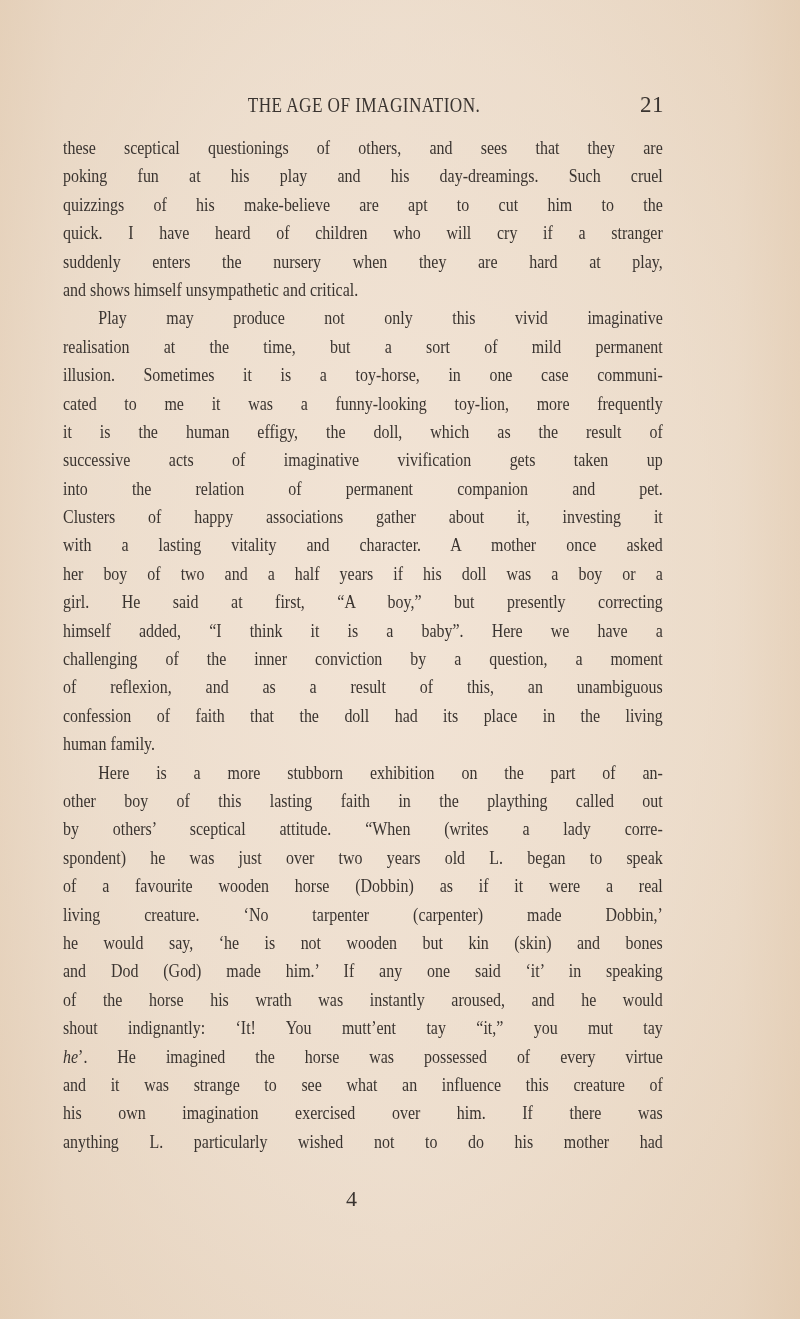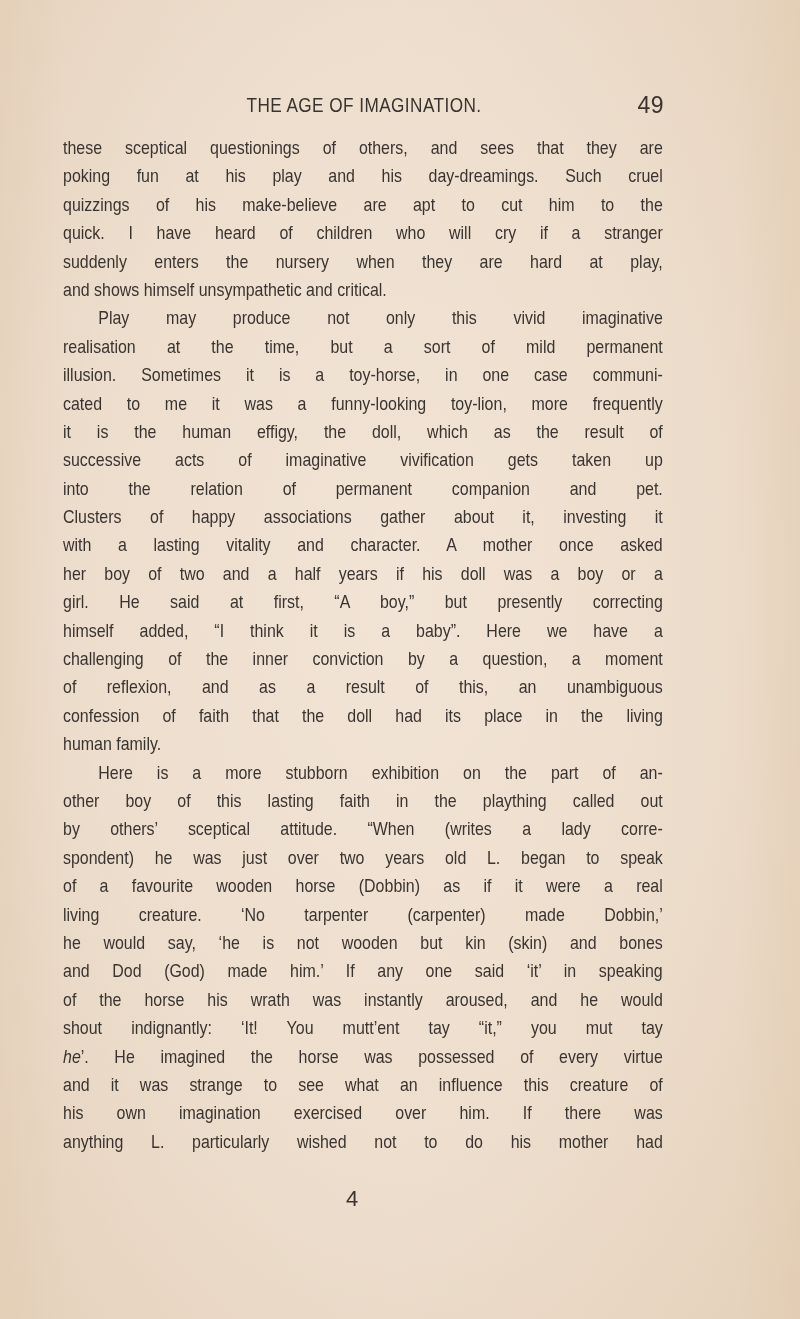--- a/index.html
+++ b/index.html
@@ -12,21 +12,21 @@
       overflow: hidden;
       background: #ecdccb;
     }
     .page {
       position: relative;
       width: 800px;
       height: 1319px;
       background:
         radial-gradient(ellipse at 50% 45%, rgba(242,228,214,0.9) 0%, rgba(236,220,203,0.6) 55%, rgba(226,204,180,0.7) 100%),
         linear-gradient(90deg, #e6d2bb 0%, #eddfcf 8%, #efe1d2 50%, #ecdcc9 92%, #e4cdb2 100%);
-      font-family: Liberation Sans, sans-serif;
+      font-family: Liberation Serif, serif;
       color: #3a3430;
     }
     .running-head {
       position: absolute;
       top: 92px;
       left: 64px;
       width: 600px;
       height: 30px;
       font-size: 20px;
       letter-spacing: 0.5px;
@@ -79,21 +79,21 @@
     }
     em { font-style: italic; }
   </style>
 </head>
 <body>
 
 <div class="page">
 
   <div class="running-head">
     <span class="running-title">THE AGE OF IMAGINATION.</span>
-    <span class="page-number">49</span>
+    <span class="page-number">21</span>
   </div>
 
   <div class="body-text">
     <span class="line">these sceptical questionings of others, and sees that they are</span>
     <span class="line">poking fun at his play and his day-dreamings. Such cruel</span>
     <span class="line">quizzings of his make-believe are apt to cut him to the</span>
     <span class="line">quick. I have heard of children who will cry if a stranger</span>
     <span class="line">suddenly enters the nursery when they are hard at play,</span>
     <span class="line last">and shows himself unsympathetic and critical.</span>
     <span class="line indent">Play may produce not only this vivid imaginative</span>

